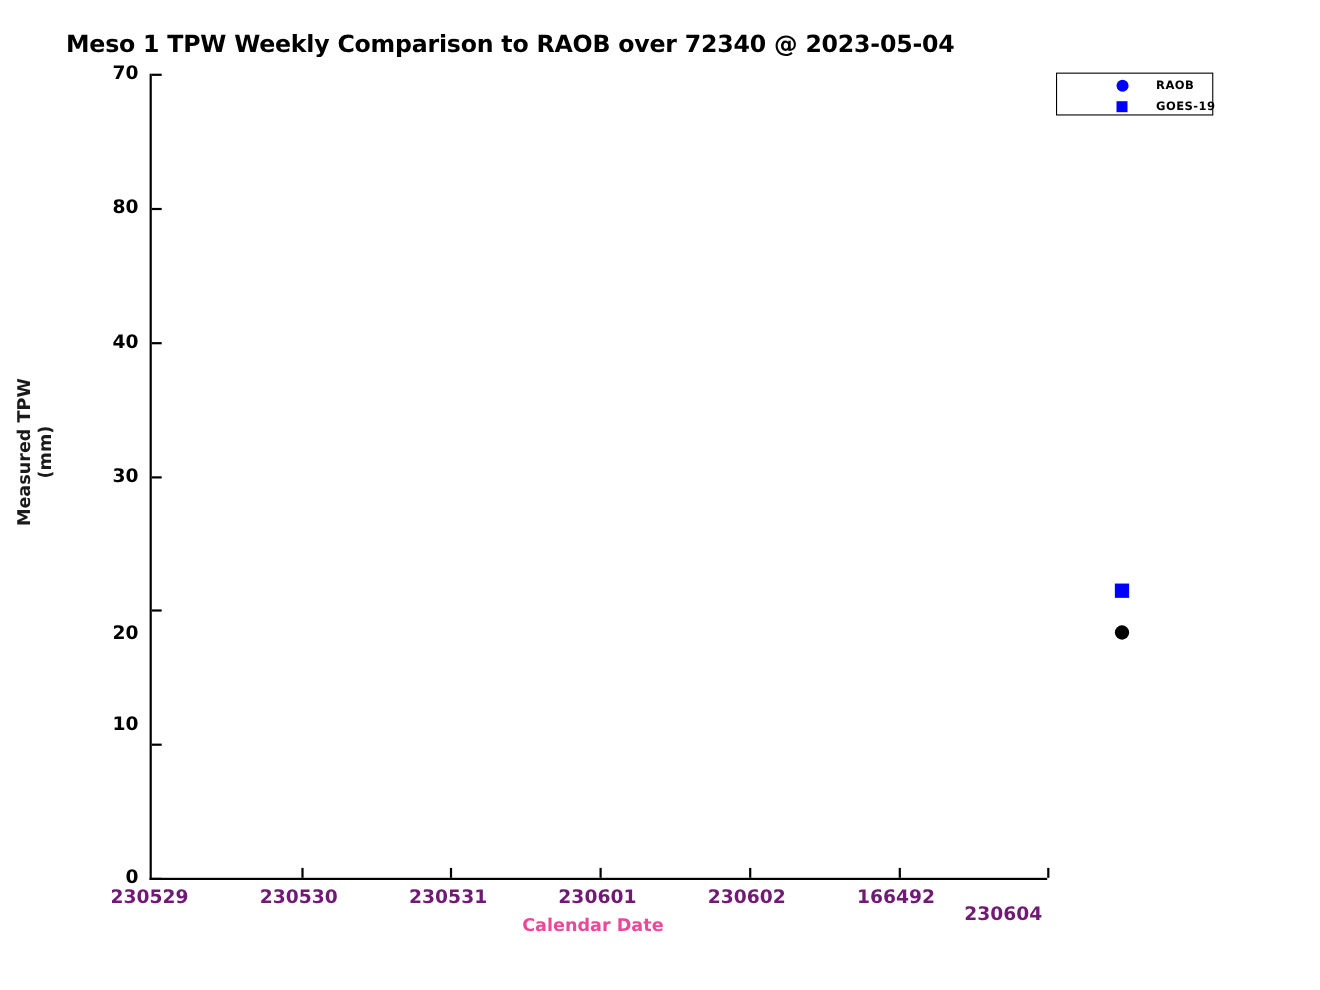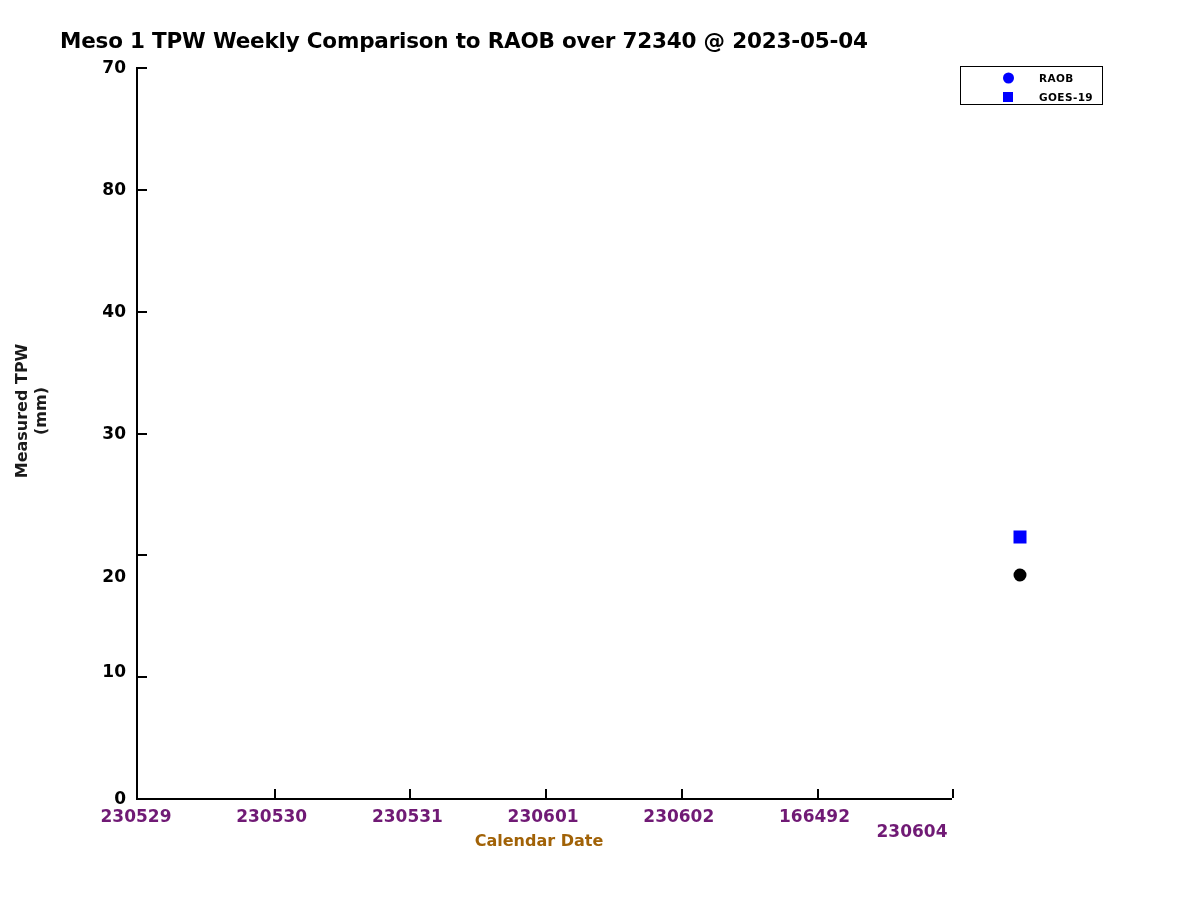--- a/index.html
+++ b/index.html
@@ -92,21 +92,21 @@
 
   
   #xaxis-title {
     position: absolute;
     left: 0;
     top: 831px;
     width: 1078px;
     text-align: center;
     font-size: 16px;
     font-weight: bold;
-    color: #a16207;
+    color: #ec4899;
   }
   #yaxis-title {
     position: absolute;
     left: -54px;
     top: 392px;
     width: 170px;
     text-align: center;
     font-size: 16px;
     font-weight: bold;
     color: #1a1a1a;
@@ -135,21 +135,21 @@
     left: 960px;
     top: 66px;
     width: 143px;
     height: 39px;
     border: 1.5px solid #000000;
     background: #ffffff;
     box-sizing: border-box;
   }
   .legend-row {
     position: absolute;
-    left: 0;
+    left: 12px;
     width: 100%;
     height: 19px;
     text-align: right;
   }
   .legend-marker-wrap {
     position: absolute;
     left: 42px;
     top: 50%;
     transform: translateY(-50%);
   }
@@ -198,21 +198,21 @@
       <div class="xtick" style="left: 814.2px;"></div>
     </div>
   <div id="marker-layer">
       <div class="marker circle" title="RAOB: 18.3" style="left: 882.05px; top: 508.045px; background: rgb(0, 0, 0);"></div>
       <div class="marker square" title="GOES-16: 21.4" style="left: 882.05px; top: 470.277px; background: rgb(0, 0, 255);"></div>
     </div>
 </div>
 
 <div id="ytick-label-layer">
     <div class="ylabel" style="top: 721px;">0</div>
-    <div class="ylabel" style="top: 594px;">10</div>
+    <div class="ylabel" style="top: 582px;">10</div>
     <div class="ylabel" style="top: 499px;">20</div>
     <div class="ylabel" style="top: 355.5px;">30</div>
     <div class="ylabel" style="top: 233.667px;">40</div>
     <div class="ylabel" style="top: 111.833px;">80</div>
     <div class="ylabel" style="top: -10px;">70</div>
   </div>
 <div id="xtick-label-layer">
     <div class="xlabel" style="left: 76px; width: 120px;">230529</div>
     <div class="xlabel" style="left: 211.7px; width: 120px;">230530</div>
     <div class="xlabel" style="left: 347.4px; width: 120px;">230531</div>

